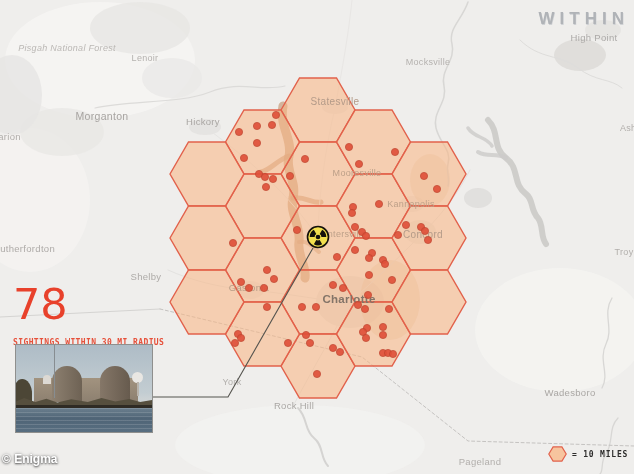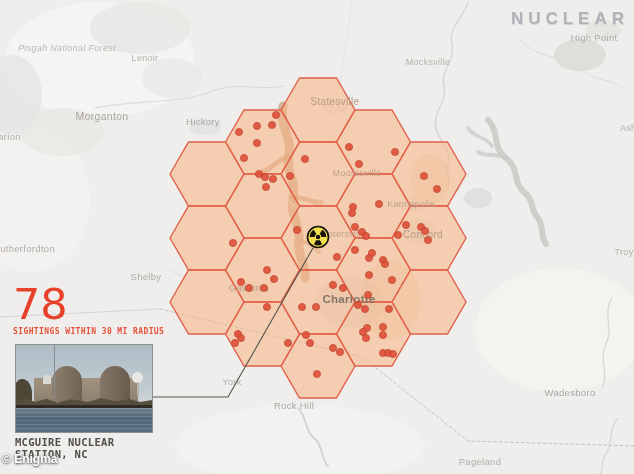--- a/index.html
+++ b/index.html
@@ -4,21 +4,21 @@
 <style>
   html,body{margin:0;padding:0;background:#efeeec;}
   .stage{position:relative;width:634px;height:474px;overflow:hidden;background:#efeeec;
          font-family:"Liberation Sans",sans-serif;}
   #map-svg{position:absolute;left:0;top:0;}
   .logo{position:absolute;top:9px;right:5px;font-size:17px;font-weight:800;
         letter-spacing:5px;color:#b0b3b7;text-shadow:0.5px 0.5px 0 #cfd1d4;}
   .count-block{position:absolute;left:13px;top:284px;}
   .count{font-family:"DejaVu Sans",sans-serif;font-size:43px;font-weight:500;
          color:#e8412b;line-height:40px;}
-  .count-label{margin-top:3px;font-family:"DejaVu Sans Mono",monospace;font-size:8px;
+  .count-label{margin-top:14px;font-family:"DejaVu Sans Mono",monospace;font-size:8px;
          font-weight:bold;color:#e6503a;letter-spacing:0.4px;white-space:nowrap;}
   .photo{position:absolute;left:15px;top:344px;width:138px;height:89px;
          border:1px solid #8f8f8d;background:linear-gradient(#aebcc6,#c3cdd2 55%,#ccd2d4 62%);
          overflow:hidden;box-sizing:border-box;}
   .photo>div{position:absolute;}
   .ph-turbine{left:18px;top:33px;width:104px;height:24px;background:linear-gradient(#a2937f,#8d8070);}
   .ph-dome1{left:36px;top:21px;width:30px;height:36px;border-radius:15px 15px 0 0;
             background:linear-gradient(90deg,#8d8070,#6e6254);}
   .ph-dome2{left:84px;top:21px;width:30px;height:36px;border-radius:15px 15px 0 0;
             background:linear-gradient(90deg,#857768,#675b4e);}
@@ -211,42 +211,44 @@
       </g>
       <g>
         <circle cx="318" cy="237" r="10.5" fill="#f2df4e" stroke="#15120c" stroke-width="1.6"></circle>
         <path d="M314.6,237 L309.7,237 A8.3,8.3 0 0 1 313.85,229.81198914858916 L316.3,234.0555136271329 A3.4,3.4 0 0 0 314.6,237 Z" fill="#15120c"></path>
         <path d="M319.7,234.0555136271329 L322.15,229.81198914858916 A8.3,8.3 0 0 1 326.3,237 L321.4,237 A3.4,3.4 0 0 0 319.7,234.0555136271329 Z" fill="#15120c"></path>
         <path d="M319.7,239.9444863728671 L322.15,244.18801085141084 A8.3,8.3 0 0 1 313.85,244.18801085141084 L316.3,239.9444863728671 A3.4,3.4 0 0 0 319.7,239.9444863728671 Z" fill="#15120c"></path>
         <circle cx="318" cy="237" r="2.3" fill="#15120c"></circle>
       </g>
     </svg>
 
-  <div class="logo">NUCLEAR</div>
+  <div class="logo">WITHIN</div>
 
   <div class="count-block">
     <div class="count">78</div>
     <div class="count-label">SIGHTINGS WITHIN 30 MI RADIUS</div>
   </div>
 
   <div class="photo">
     <div class="ph-turbine"></div>
     <div class="ph-dome1"></div>
     <div class="ph-dome2"></div>
     <div class="ph-tank-l"></div>
     <div class="ph-tower"></div>
     <div class="ph-tower-leg"></div>
     <div class="ph-trees-l"></div>
     <div class="ph-treeline"></div>
     <div class="ph-shore"></div>
     <div class="ph-water"></div>
     <div class="ph-pole"></div>
   </div>
 
-  <div class="caption">
-    <div>MCGUIRE NUCLEAR</div>
-    <div>STATION, NC</div>
+
+  <div class="watermark">© Enigma</div>
+
+  <div class="legend">
+    <svg width="19" height="16" viewBox="0 0 19 16">
+      <polygon points="0.8,8 5.1,0.9 13.9,0.9 18.2,8 13.9,15.1 5.1,15.1" fill="#f7c49e" stroke="#e2614b" stroke-width="1.2"></polygon>
+    </svg>
+    <span class="legend-text">= 10 MILES</span>
   </div>
 
-  <div class="watermark">© Enigma</div>
-
-
 </div>
 
 </body></html>

